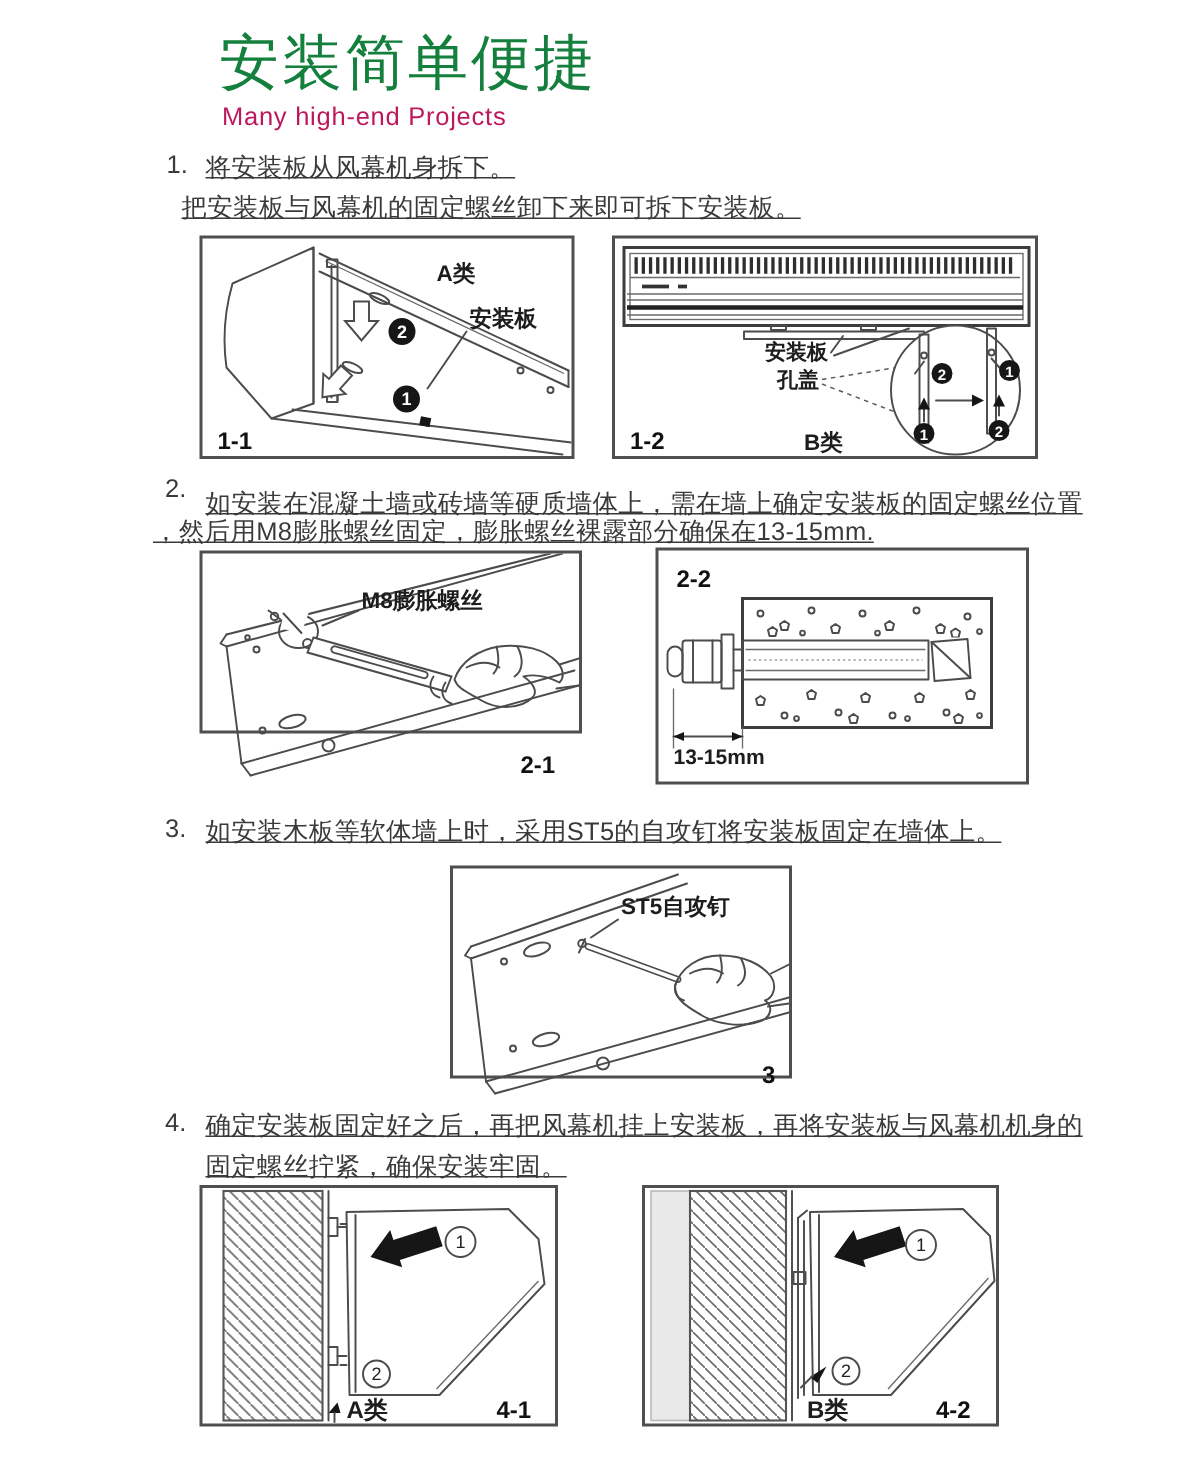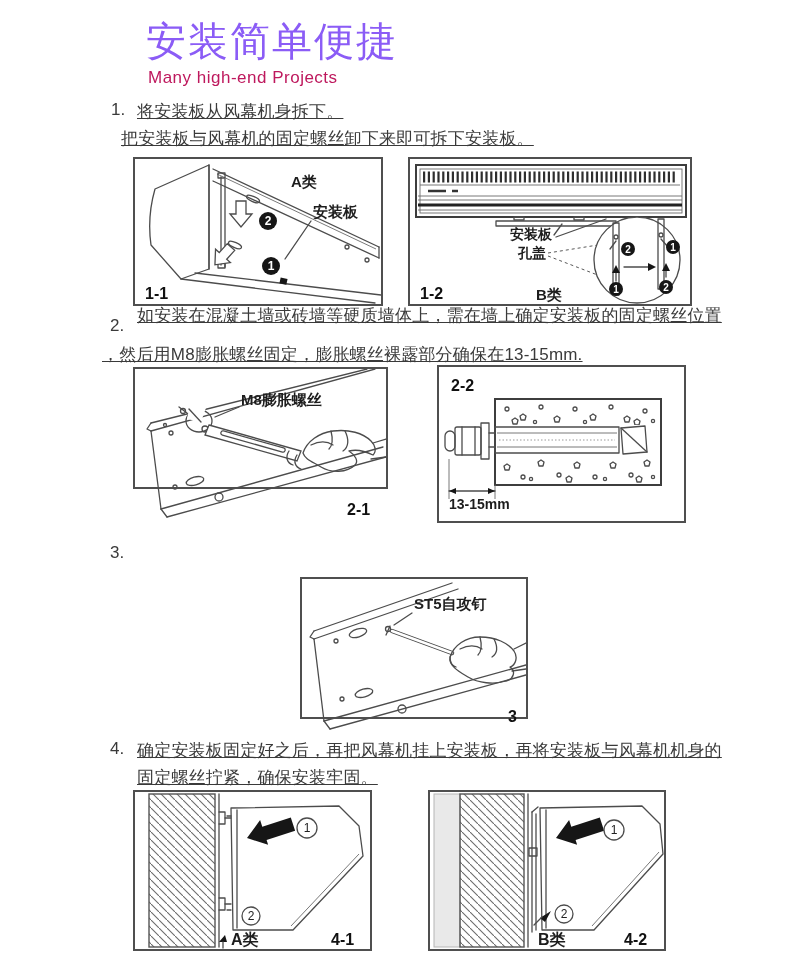--- a/index.html
+++ b/index.html
@@ -1,19 +1,19 @@
 <!DOCTYPE html>
 <html><head>
 <meta charset="utf-8">
 <style>
   html,body{margin:0;padding:0;background:#fff;}
   .page{position:relative;width:790px;height:980px;background:#ffffff;overflow:hidden;
         font-family:"Liberation Sans","DejaVu Sans",sans-serif;color:#3a3a3a;}
   .title{position:absolute;left:146px;top:14px;font-size:40px;font-weight:400;
-         color:#8b5cf6;letter-spacing:2px;white-space:nowrap;}
+         color:#15803d;letter-spacing:2px;white-space:nowrap;}
   .subtitle{position:absolute;left:148px;top:68px;font-size:17px;color:#be185d;letter-spacing:.5px;}
   .stepnum{position:absolute;font-size:17px;color:#3a3a3a;}
   .stepline{position:absolute;font-size:17px;color:#3a3a3a;white-space:nowrap;letter-spacing:.2px;text-decoration:underline;}
   .figure{position:absolute;border:2px solid #4f4f4f;background:#fff;box-sizing:border-box;}
   svg{display:block;}
   svg *{vector-effect:none;}
   .st{stroke:#4c4c4c;stroke-width:1.3;fill:none;stroke-linecap:round;stroke-linejoin:round;}
   .st2{stroke:#3d3d3d;stroke-width:2;fill:none;}
   .thin{stroke:#6a6a6a;stroke-width:.9;fill:none;}
   .dash{stroke:#5a5a5a;stroke-width:1;fill:none;stroke-dasharray:3 3;}
@@ -110,21 +110,21 @@
       <line class="st" x1="256" y1="118" x2="256" y2="110"></line>
       <polygon class="blk" points="252,112 256,104 260,112"></polygon>
       <circle class="blk" cx="256" cy="128" r="7"></circle>
       <text class="mkr" x="256" y="132" style="font-size:10px">2</text>
       <text class="fig" x="10" y="140">1-2</text>
       <text class="cn15" x="126" y="141">B类</text>
     </svg>
   </div>
 
   <span class="stepnum" style="left:110px;top:316px">2.</span>
-  <span class="stepline" style="left:137px;top:304px">如安装在混凝土墙或砖墙等硬质墙体上，需在墙上确定安装板的固定螺丝位置</span>
+  <span class="stepline" style="left:137px;top:324px">如安装在混凝土墙或砖墙等硬质墙体上，需在墙上确定安装板的固定螺丝位置</span>
   <span class="stepline" style="left:102px;top:343px">，然后用M8膨胀螺丝固定，膨胀螺丝裸露部分确保在13-15mm.</span>
 
   <div class="figure" style="left:133px;top:367px;width:255px;height:122px">
     <svg width="251" height="152" viewBox="0 0 251 152">
       <line class="st" x1="16" y1="54" x2="232" y2="0"></line>
       <line class="st" x1="16" y1="62" x2="240" y2="0"></line>
       <path class="st" d="M16,54 L12,60 L16,62"></path>
       <path class="st" d="M16,62 L26,140"></path>
       <line class="st" x1="26" y1="140" x2="248" y2="78"></line>
       <line class="st" x1="32" y1="148" x2="251" y2="88"></line>
@@ -219,20 +219,21 @@
         <line class="st" x1="10" y1="124" x2="56" y2="124"></line>
         <polygon class="blk" points="10,124 17,121 17,127"></polygon>
         <polygon class="blk" points="56,124 49,121 49,127"></polygon>
         <text class="cn" x="10" y="142">13-15mm</text>
       </g>
       <text class="fig" x="12" y="24">2-2</text>
     </svg>
   </div>
 
   <span class="stepnum" style="left:110px;top:543px">3.</span>
+  <span class="stepline" style="left:137px;top:543px">如安装木板等软体墙上时，采用ST5的自攻钉将安装板固定在墙体上。</span>
 
   <div class="figure" style="left:300px;top:577px;width:228px;height:142px">
     <svg width="224" height="153" viewBox="0 0 224 153">
       <line class="st" x1="12" y1="52" x2="150" y2="4"></line>
       <line class="st" x1="12" y1="60" x2="156" y2="10"></line>
       <path class="st" d="M12,52 L8,58 L12,60"></path>
       <path class="st" d="M12,60 L22,142"></path>
       <line class="st" x1="22" y1="142" x2="224" y2="86"></line>
       <line class="st" x1="28" y1="150" x2="224" y2="96"></line>
       <path class="st" d="M22,142 L28,150"></path>

